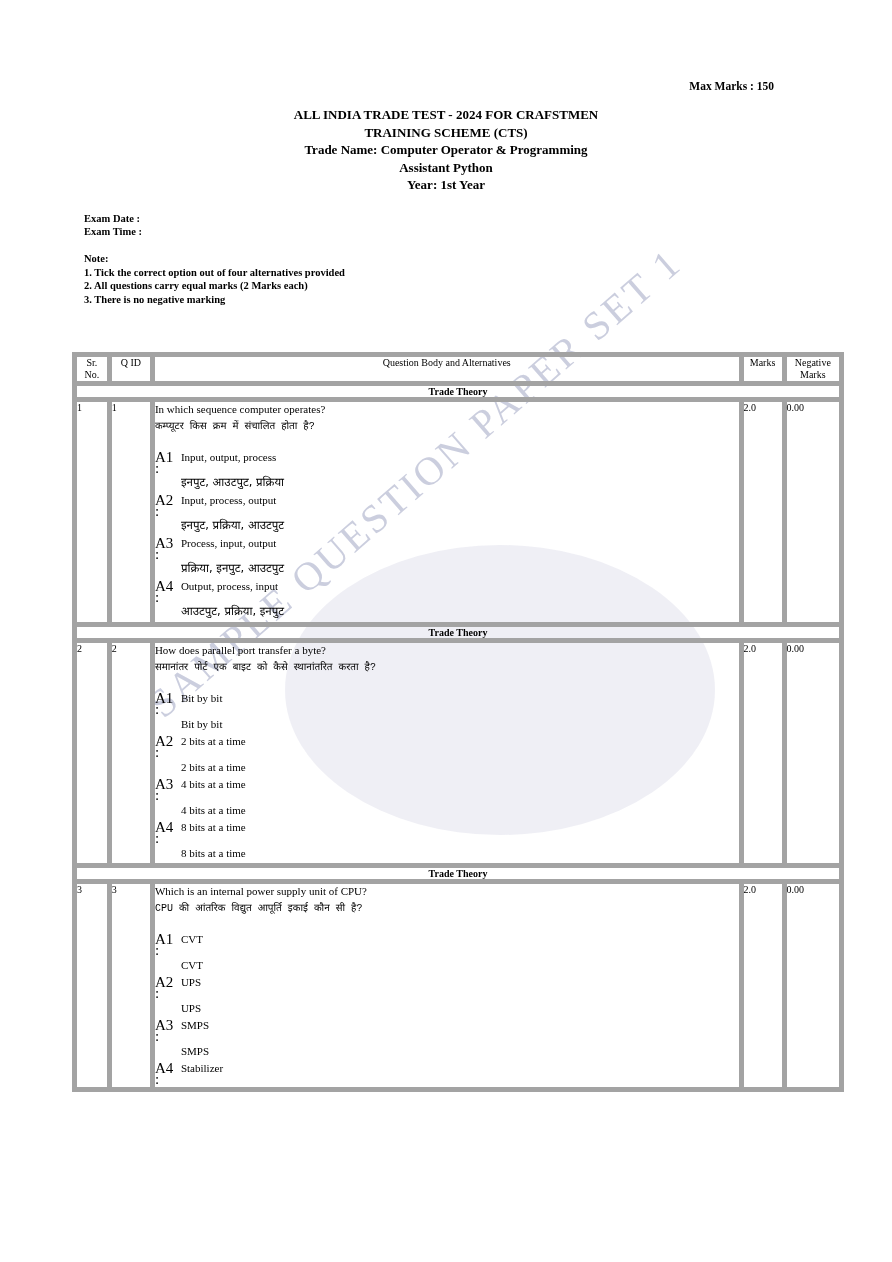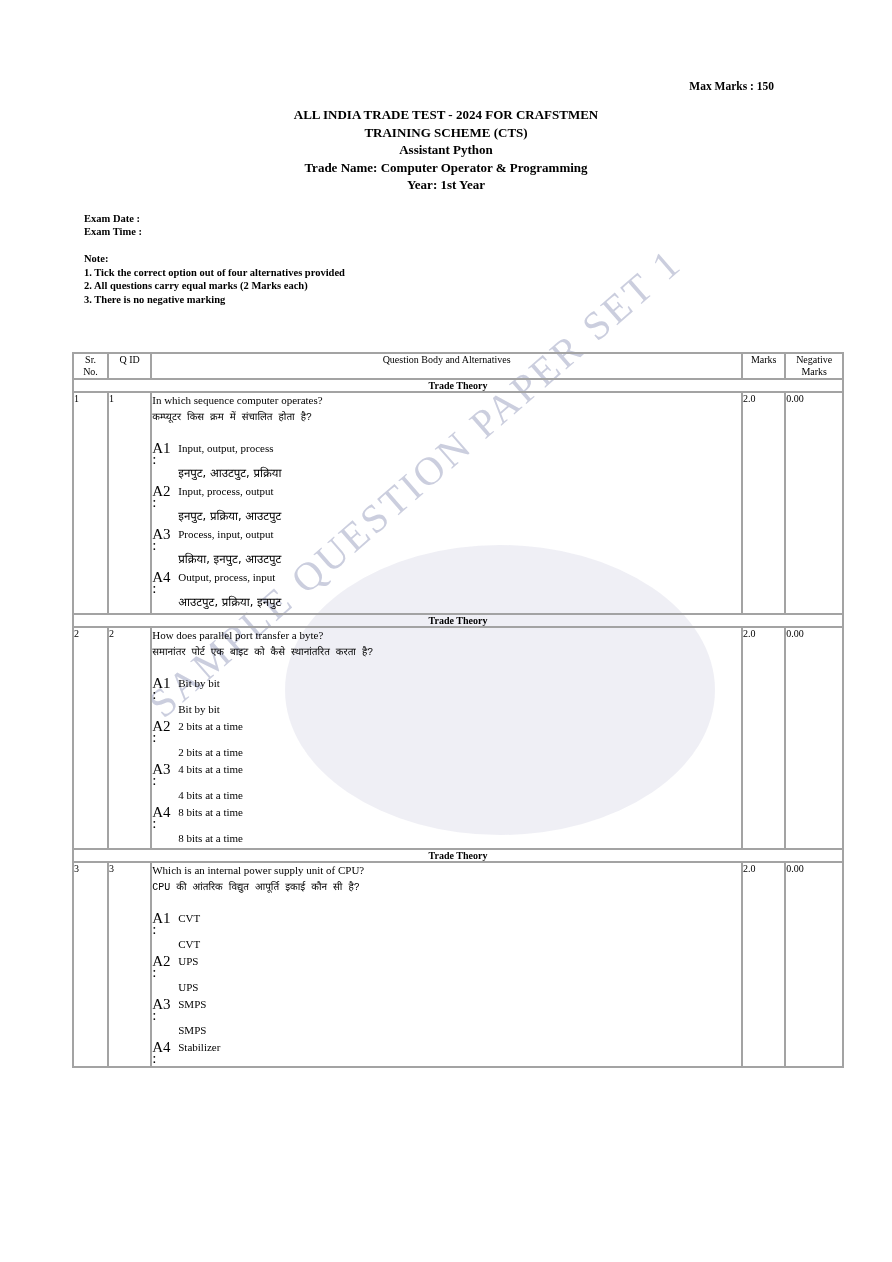--- a/index.html
+++ b/index.html
@@ -106,21 +106,21 @@
   }
   table.qtable {
     position: absolute;
     left: 72px;
     top: 352px;
     width: 772px;
     border-collapse: collapse;
     table-layout: fixed;
   }
   table.qtable td, table.qtable th {
-    border: 2px solid #a3a3a3;
+    border: 5px solid #a3a3a3;
     vertical-align: top;
     padding: 0;
   }
   .col-sr { width: 34px; }
   .col-qid { width: 42px; }
   .col-body { width: 574px; }
   .col-marks { width: 42px; }
   .col-neg { width: 56px; }
 
   .hdr td {
@@ -206,22 +206,22 @@
     <span>SAMPLE QUESTION PAPER SET 1</span>
   </div>
 
   <div class="content">
 
     <div class="max-marks">Max Marks : 150</div>
 
     <div class="title-block">
       <div>ALL INDIA TRADE TEST - 2024 FOR CRAFSTMEN</div>
       <div>TRAINING SCHEME (CTS)</div>
+      <div>Trade Name: Computer Operator &amp; Programming</div>
       <div>Assistant Python</div>
-      <div>Trade Name: Computer Operator &amp; Programming</div>
       <div>Year: 1st Year</div>
     </div>
 
     <div class="exam-info">
       <div>Exam Date :</div>
       <div>Exam Time :</div>
     </div>
 
     <div class="note-block">
       <div>Note:</div>

